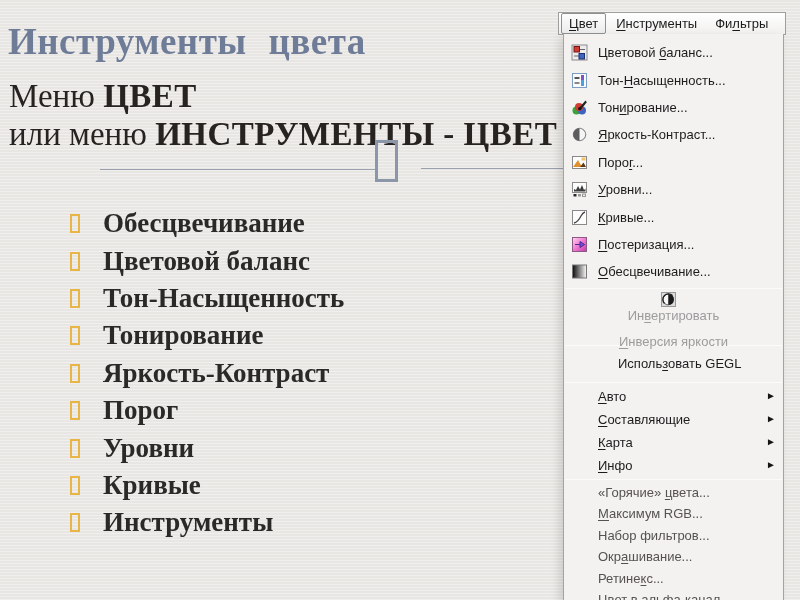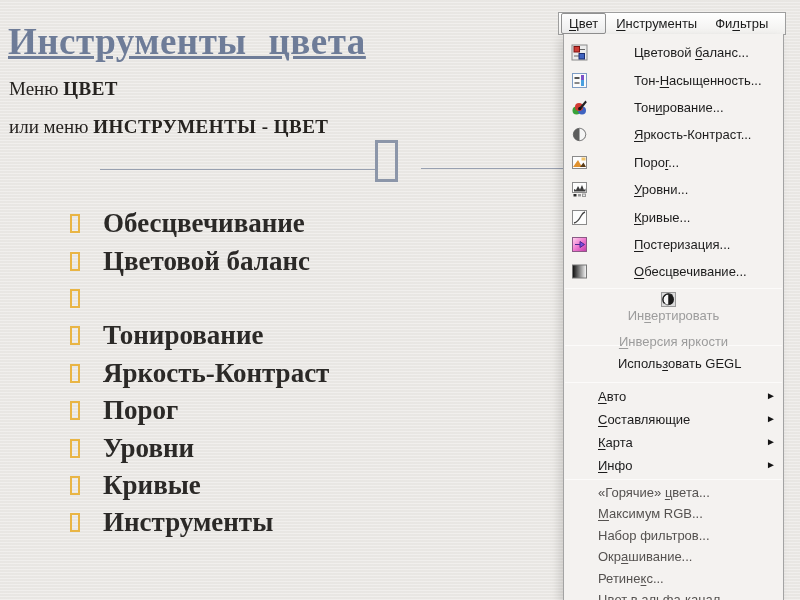--- a/index.html
+++ b/index.html
@@ -10,25 +10,24 @@
     background-image: repeating-linear-gradient(0deg, rgba(255,255,255,0.25) 0 1px, rgba(120,115,105,0.03) 1px 3px);
     font-family:"Liberation Sans", sans-serif;
   }
 
   
   .slide-title {
     position:absolute; left:8px; top:20px;
     font-family:"Liberation Serif", serif; font-weight:bold;
     font-size:37px; color:#6e7c98; word-spacing:12px; letter-spacing:0.5px;
     white-space:nowrap;
-    text-decoration:underline;
   }
   .subtitle {
     position:absolute; left:9px;
-    font-family:"Liberation Serif", serif; font-size:19px; color:#262320;
+    font-family:"Liberation Serif", serif; font-size:33px; color:#262320;
     white-space:nowrap;
   }
   .subtitle .bold-part { font-weight:bold; letter-spacing:0.5px; }
   .sub1 { top:78px; }
   .sub2 { top:98px;margin-top:18px; }
 
   .divider-line { position:absolute; height:1px; background:#98a0b0; }
   .div-left  { left:100px; top:169px; width:275px; }
   .div-right { left:421px; top:168px; width:142px; }
   .divider-rect {
@@ -65,21 +64,21 @@
     position:absolute; left:563px; top:34px; width:221px; height:566px;
     background:#f4f2f0;
     border-left:1px solid #a3a3a3; border-right:1px solid #a3a3a3;
     box-shadow:-4px 4px 9px rgba(0,0,0,0.13);
     overflow:hidden; padding-top:5px;
   }
   .menu-row {
     display:flex; align-items:center; padding:0 7px;
     font-size:13px; color:#1c1c1c; white-space:nowrap;
   }
-  .sec-0 .menu-row { height:27.4px;gap:36px; }
+  .sec-0 .menu-row { height:27.4px; }
   .sec-1 .menu-row { height:26px; }
   .sec-2 .menu-row { height:32px;gap:20px; }
   .sec-3 .menu-row { height:23px; }
   .sec-4 .menu-row { height:21.5px; }
   .menu-row.disabled { color:#9c9c9c;flex-direction:column; }
   .menu-row.muted    { color:#555250;text-align:right; }
   .menu-icon { width:17px; height:17px; margin-right:10px; flex:0 0 17px; }
   .menu-icon svg { display:block; width:17px; height:17px; }
   .menu-arrow { margin-left:auto; font-size:10px; color:#141414; line-height:1; }
   .separator { height:1px; background:#d5d3cf; border-bottom:1px solid #fcfbfa; margin:2px 1px; }
@@ -102,20 +101,21 @@
     <li>
       <span class="bullet-glyph"></span>
       <span>Обесцвечивание</span>
     </li>
     <li>
       <span class="bullet-glyph"></span>
       <span>Цветовой баланс</span>
     </li>
     <li>
       <span class="bullet-glyph"></span>
+      <span>Тон-Насыщенность</span>
     </li>
     <li>
       <span class="bullet-glyph"></span>
       <span>Тонирование</span>
     </li>
     <li>
       <span class="bullet-glyph"></span>
       <span>Яркость-Контраст</span>
     </li>
     <li>

